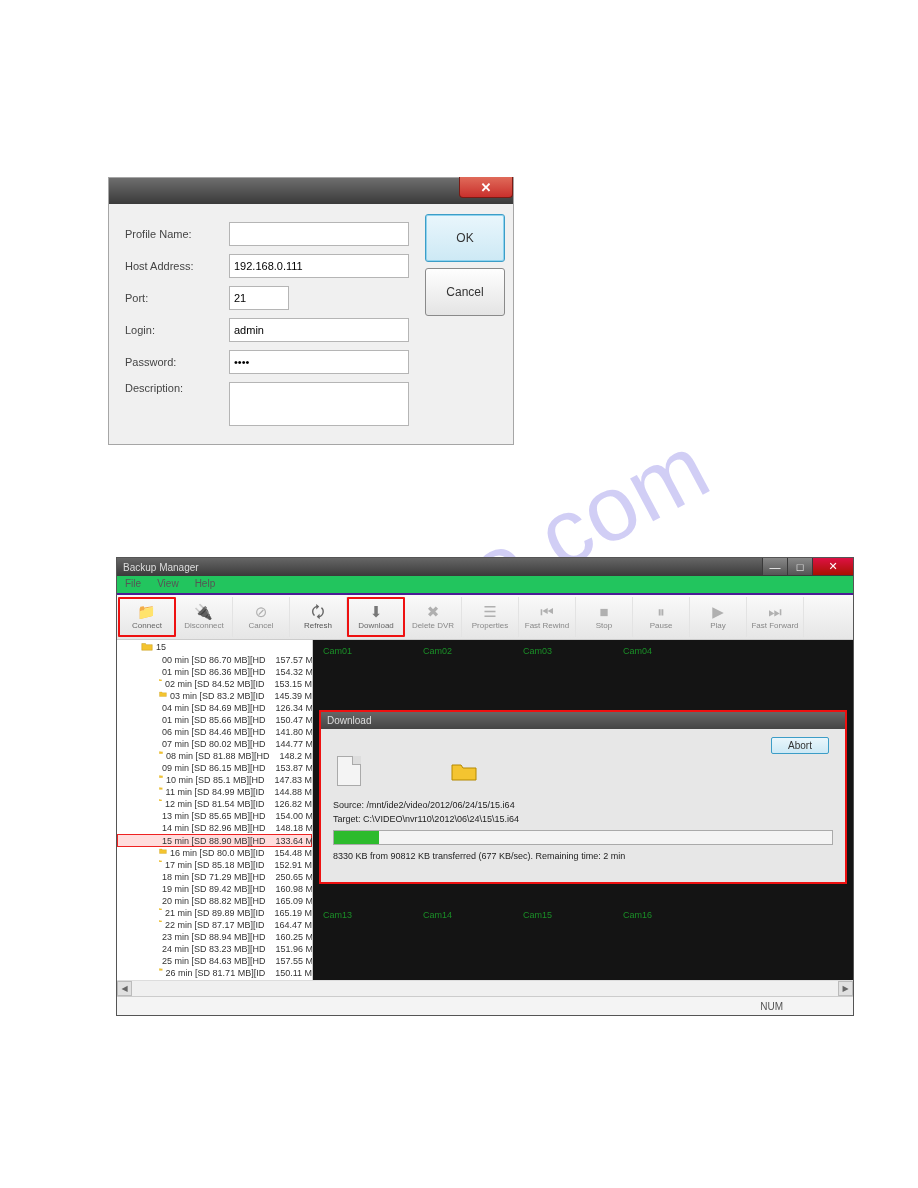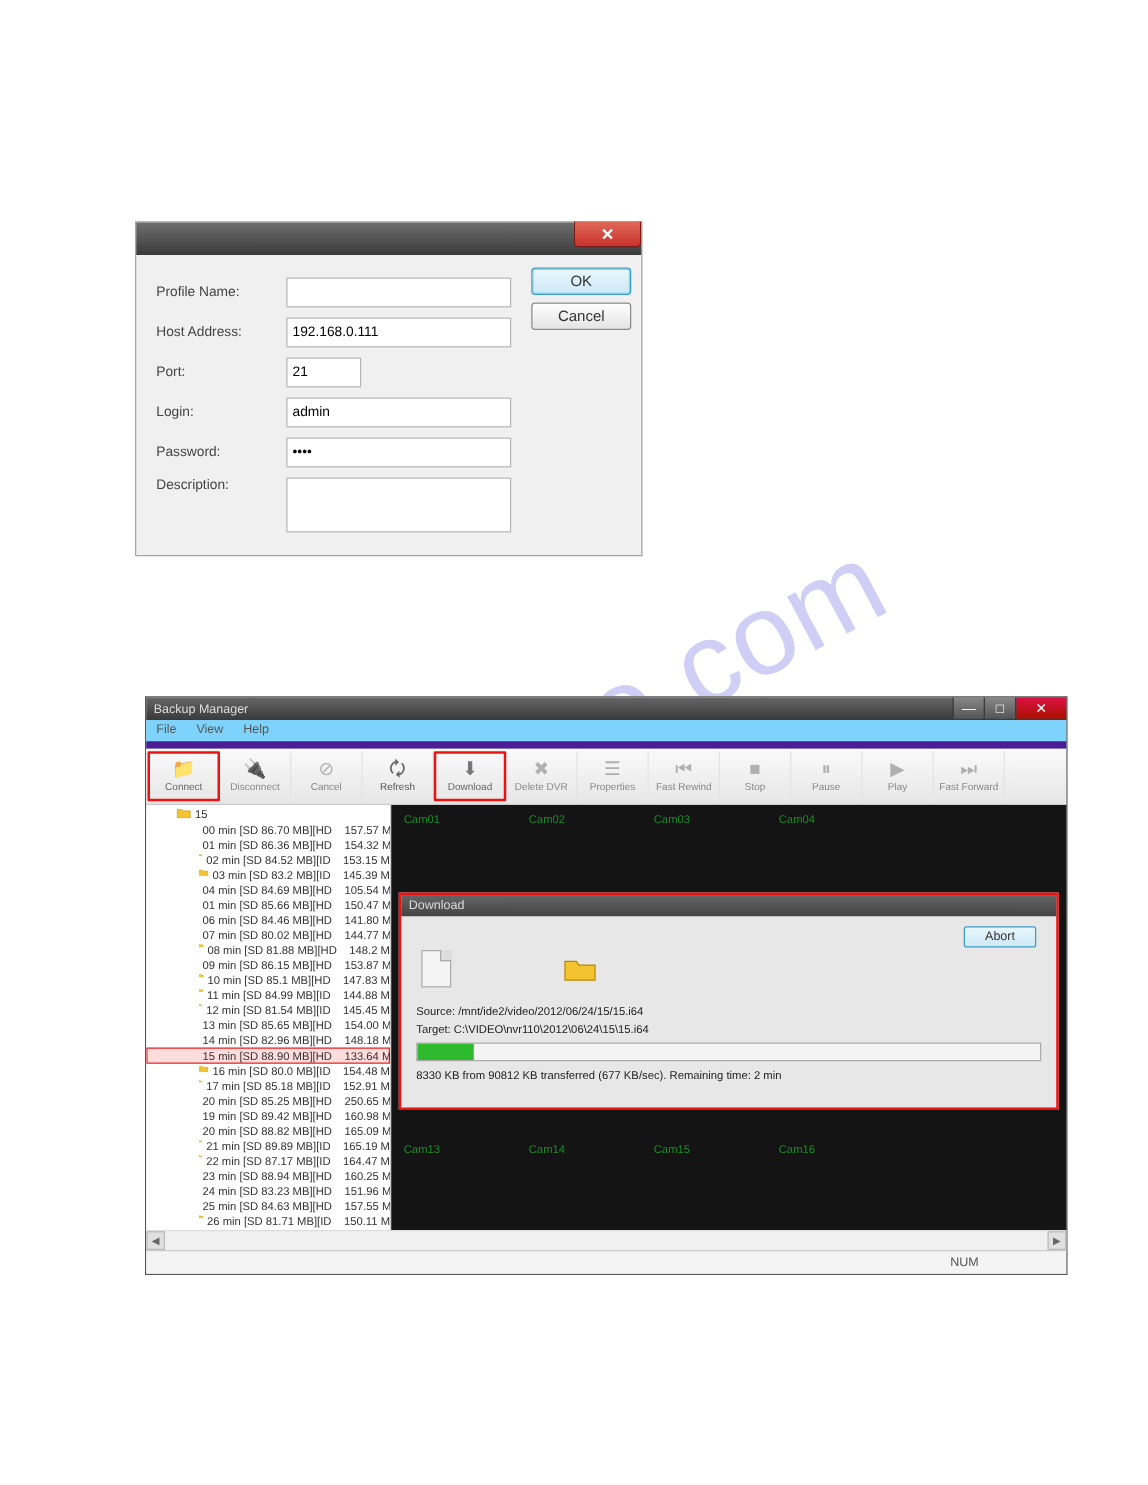--- a/index.html
+++ b/index.html
@@ -14,30 +14,30 @@
   .dlg1-form{flex:1}
   .dlg1-form .row{display:flex;align-items:center;margin:8px 0}
   .dlg1-form label{width:104px;color:#444}
   .tb{border:1px solid #b5b5b5;background:#fff;height:20px;padding:1px 4px;font-size:11px}
   .tb.wide{width:170px}
   .tb.port{width:50px}
   .tb.ro{background:#ececec}
   .ta{border:1px solid #b5b5b5;background:#fff;resize:none;width:170px;height:38px;padding:2px 4px;font-size:11px}
   .browse{width:22px;height:20px;margin-left:6px;border:1px solid #b5b5b5;background:linear-gradient(#f9f9f9,#e6e6e6);display:flex;align-items:center;justify-content:center;font-size:10px;color:#444}
   .dlg1-btns{width:78px;margin-left:10px}
-  .winbtn{display:block;width:100%;border:1px solid #8a8a8a;background:linear-gradient(#fefefe,#e4e4e4);text-align:center;padding:3px 0;margin-bottom:6px;border-radius:3px;font-size:12px}
+  .winbtn{display:block;width:100%;border:1px solid #8a8a8a;background:linear-gradient(#fefefe,#e4e4e4);text-align:center;padding:16px 0;margin-bottom:6px;border-radius:3px;font-size:12px}
   .winbtn.primary{border:1px solid #3c9dc7;box-shadow:0 0 0 1px #8fd3ef inset;background:linear-gradient(#e9f6fc,#cde9f5)}
 
   
   .app{position:absolute;left:116px;top:557px;width:736px;border:1px solid #555;background:#efeff0}
   .app-titlebar{height:18px;background:linear-gradient(#666,#3a3a3a);display:flex;align-items:center;color:#ddd;font-size:10px;padding-left:6px;position:relative}
   .app-titlebar .caps{position:absolute;right:0;top:0;display:flex}
   .capbtn{width:24px;height:17px;background:linear-gradient(#888,#555);border-left:1px solid #3a3a3a;color:#fff;display:flex;align-items:center;justify-content:center;font-size:11px}
   .capbtn.close{background:linear-gradient(#d14,#a10);width:40px}
-  .app-menu{height:17px;background:#7dd3fc;border-bottom:6px solid #4c1d95;display:flex;font-size:10px;color:#555}
+  .app-menu{height:17px;background:#22c55e;border-bottom:2px solid #4c1d95;display:flex;font-size:10px;color:#555}
   .app-menu span{padding:2px 8px}
 
   .toolbar{height:40px;border-bottom:1px solid #ccc;display:flex;background:linear-gradient(#fafafa,#e6e6e6);padding:2px 1px}
   .tbtn{flex:0 0 56px;display:flex;flex-direction:column;align-items:center;justify-content:center;color:#888;border-right:1px solid #e3e3e3;font-size:8px}
   .tbtn .ico{font-size:15px;line-height:15px;height:17px;color:#b0b0b0}
   .tbtn.active{border:2px solid #e11;border-radius:1px;flex:0 0 54px;color:#666}
   .tbtn.active .ico{color:#777}
   .tbtn.enabled{color:#555}
   .tbtn.enabled .ico{color:#666}
 
@@ -226,21 +226,21 @@
               <span>03 min [SD   83.2  MB][ID</span>
               <span class="size">145.39 M</span>
             </div>
             <div class="tree-item">
               <span class="fold">
                 <svg viewBox="0 0 16 12">
                   <path fill="#f4c430" stroke="#b58900" stroke-width=".5" d="M1 2h5l1 1.5h8V11H1z"></path>
                 </svg>
               </span>
               <span>04 min [SD   84.69 MB][HD</span>
-              <span class="size">105.54 M</span>
+              <span class="size">126.34 M</span>
             </div>
             <div class="tree-item">
               <span class="fold">
                 <svg viewBox="0 0 16 12">
                   <path fill="#f4c430" stroke="#b58900" stroke-width=".5" d="M1 2h5l1 1.5h8V11H1z"></path>
                 </svg>
               </span>
               <span>01 min [SD   85.66 MB][HD</span>
               <span class="size">150.47 M</span>
             </div>
@@ -298,21 +298,21 @@
               <span>11 min [SD   84.99 MB][ID</span>
               <span class="size">144.88 M</span>
             </div>
             <div class="tree-item">
               <span class="fold">
                 <svg viewBox="0 0 16 12">
                   <path fill="#f4c430" stroke="#b58900" stroke-width=".5" d="M1 2h5l1 1.5h8V11H1z"></path>
                 </svg>
               </span>
               <span>12 min [SD   81.54 MB][ID</span>
-              <span class="size">145.45 M</span>
+              <span class="size">126.82 M</span>
             </div>
             <div class="tree-item">
               <span class="fold">
                 <svg viewBox="0 0 16 12">
                   <path fill="#f4c430" stroke="#b58900" stroke-width=".5" d="M1 2h5l1 1.5h8V11H1z"></path>
                 </svg>
               </span>
               <span>13 min [SD   85.65 MB][HD</span>
               <span class="size">154.00 M</span>
             </div>
@@ -351,21 +351,21 @@
               </span>
               <span>17 min [SD   85.18 MB][ID</span>
               <span class="size">152.91 M</span>
             </div>
             <div class="tree-item">
               <span class="fold">
                 <svg viewBox="0 0 16 12">
                   <path fill="#f4c430" stroke="#b58900" stroke-width=".5" d="M1 2h5l1 1.5h8V11H1z"></path>
                 </svg>
               </span>
-              <span>20 min [SD   85.25 MB][HD</span>
+              <span>18 min [SD   71.29 MB][HD</span>
               <span class="size">250.65 M</span>
             </div>
             <div class="tree-item">
               <span class="fold">
                 <svg viewBox="0 0 16 12">
                   <path fill="#f4c430" stroke="#b58900" stroke-width=".5" d="M1 2h5l1 1.5h8V11H1z"></path>
                 </svg>
               </span>
               <span>19 min [SD   89.42 MB][HD</span>
               <span class="size">160.98 M</span>

